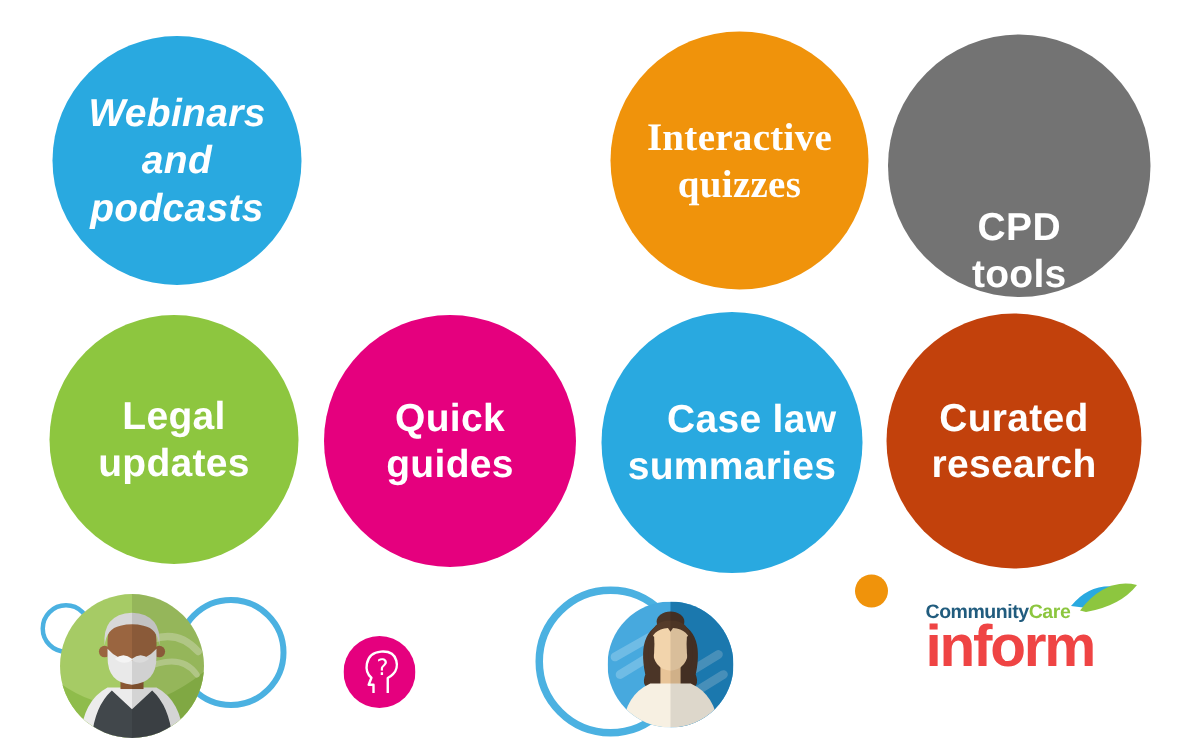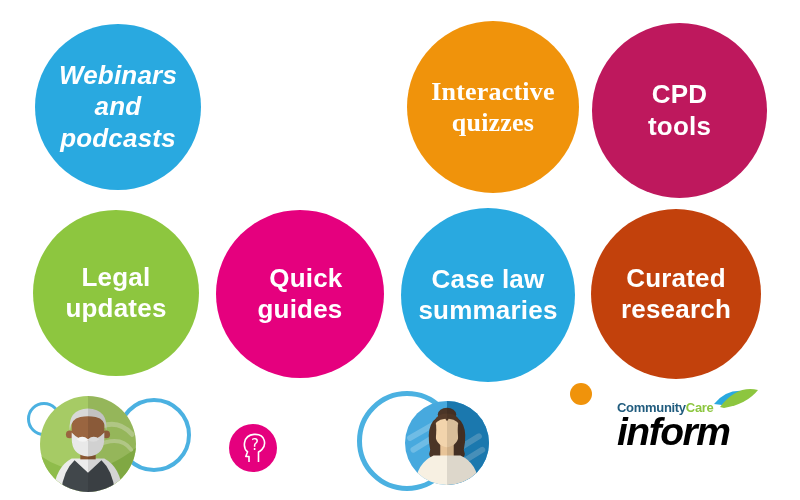--- a/index.html
+++ b/index.html
@@ -15,21 +15,21 @@
   .bubble span {
     font-size:26px; font-weight:bold; line-height:1.2;
     white-space:pre-line; letter-spacing:0.2px;
   }
   .b1 { left:35px;  top:24px;  width:166px; height:166px;font-style:italic; }
   .b2 { left:224px; top:21px;  width:172px; height:172px; }
   .b3 { left:407px; top:21px;  width:172px; height:172px; }
   .b4 { left:592px; top:23px;  width:175px; height:175px; }
   .b5 { left:33px;  top:210px; width:166px; height:166px; }
   .b6 { left:216px; top:210px; width:168px; height:168px; }
-  .b7 { left:401px; top:208px; width:174px; height:174px; }
+  .b7 { left:401px; top:208px; width:174px; height:174px;text-align:right; }
   .b8 { left:591px; top:209px; width:170px; height:170px; }
 
   .ring { position:absolute; border-radius:50%; border-style:solid; background:transparent; }
   .ring-small { left:27px;  top:402px; width:28px; height:28px; border-width:3px; }
   .ring-mid   { left:117px; top:398px; width:66px; height:66px; border-width:4px; }
   .ring-big   { left:357px; top:391px; width:90px; height:90px; border-width:5px; }
 
   .avatar { position:absolute; }
   .man   { left:40px;  top:396px; width:96px; height:96px; }
   .headq { left:229px; top:424px; width:48px; height:48px; }
@@ -50,29 +50,29 @@
 
   <div class="bubble b1" style="background-color: rgb(41, 169, 224);">
     <span>Webinars
 and
 podcasts</span>
   </div>
   <div class="bubble b3" style="background-color: rgb(240, 147, 11); font-family: Liberation Serif, serif;">
     <span>Interactive
 quizzes</span>
   </div>
-  <div class="bubble b4" style="background-color: #be185d;">
+  <div class="bubble b4" style="background-color: #737373; align-items: flex-end;">
     <span>CPD
 tools</span>
   </div>
   <div class="bubble b5" style="background-color: rgb(141, 198, 63); align-items: center;">
     <span>Legal
 updates</span>
   </div>
-  <div class="bubble b6" style="background-color: rgb(229, 0, 126); text-align: right;">
+  <div class="bubble b6" style="background-color: rgb(229, 0, 126);">
     <span>Quick
 guides</span>
   </div>
   <div class="bubble b7" style="background-color: rgb(41, 169, 224);">
     <span>Case law
 summaries</span>
   </div>
   <div class="bubble b8" style="background-color: #c2410c;">
     <span>Curated
 research</span>
@@ -148,16 +148,16 @@
   <div class="dot" style="background-color: rgb(240, 147, 11);"></div>
 
   <div class="logo">
     <div class="logo-line1">
       <span style="color: rgb(33, 92, 126);">Community</span><span style="color: rgb(140, 198, 63);">Care</span>
       <svg class="logo-swoosh" viewBox="0 0 46 24">
         <path d="M1,17 Q13,2 31,4 Q19,8 9,18 Z" fill="#29A9E0"></path>
         <path d="M7,20 Q24,-2 45,3 Q34,17 11,21 Z" fill="#8DC63F"></path>
       </svg>
     </div>
-    <div class="logo-line2" style="color: #000000; font-style: italic;">inform</div>
+    <div class="logo-line2" style="color: #ef4444;">inform</div>
   </div>
 
 </div>
 
 </body></html>

